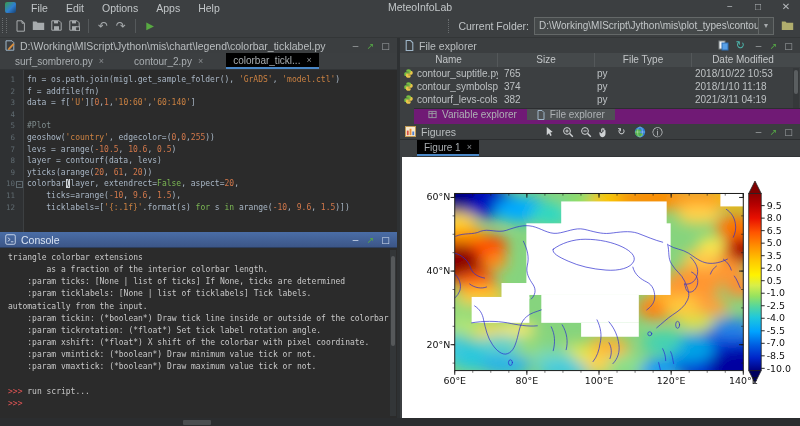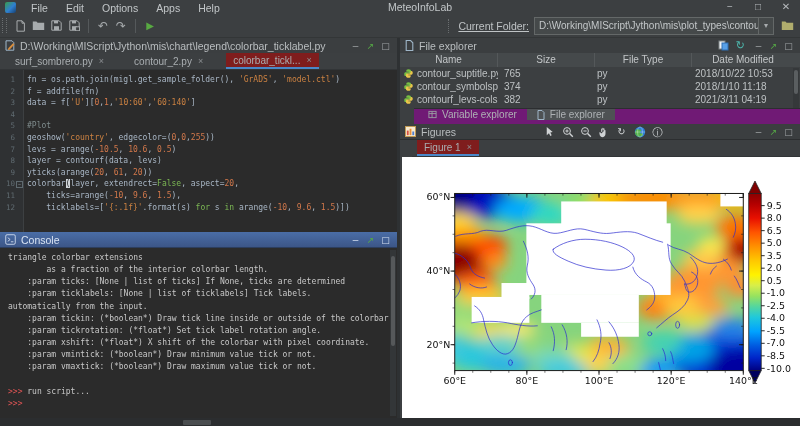--- a/index.html
+++ b/index.html
@@ -17,38 +17,38 @@
   
   #toolbar{position:absolute;left:0;top:14px;width:800px;height:23px;display:flex;align-items:center;
            border-bottom:1px solid #333637;}
   #tb-handle{width:3px;height:15px;margin:0 4px 0 2px;border-left:1px dotted #6a6e70;border-right:1px dotted #6a6e70;}
   .tbtn{width:16px;height:16px;display:flex;align-items:center;justify-content:center;margin:0 1px;}
   .tb-sep{width:1px;height:14px;background:#55595b;margin:0 5px;}
   .glyph{font-family:"DejaVu Sans",sans-serif;font-size:12px;color:#a7abad;line-height:12px;}
   .glyph.run{color:#58a942;font-size:10px;}
   #folder-bar{position:absolute;right:4px;top:2px;height:19px;display:flex;align-items:center;}
   #folder-sep{width:3px;height:14px;border-left:1px dotted #6a6e70;margin-right:6px;}
-  #folder-label{font-size:10.5px;color:#bfc3c5;margin-right:5px;text-decoration:underline;}
+  #folder-label{font-size:10.5px;color:#bfc3c5;margin-right:5px;}
   #folder-combo{width:238px;height:16px;background:#45494a;border:1px solid #646868;display:flex;align-items:center;}
   #folder-value{flex:1;font-size:10px;color:#c3c7c9;padding:0 4px;white-space:nowrap;overflow:hidden;}
   #combo-chev{width:14px;height:100%;border-left:1px solid #646868;display:flex;align-items:center;justify-content:center;color:#a7abad;font-size:8px;}
   #folder-browse{margin-left:5px;}
   
   .panel-header{height:15px;display:flex;align-items:center;background:#3b3e40;border-bottom:1px solid #2c2e30;font-size:10.5px;color:#b9bdbf;}
   .panel-header .ph-icon{margin:0 5px 0 5px;display:flex;}
   .ph-controls{margin-left:auto;display:flex;align-items:center;margin-right:4px;}
   .pbtn{width:15px;text-align:center;font-size:9px;color:#9fa3a5;font-family:"DejaVu Sans",sans-serif;}
   .pbtn.detach{color:#55a945;}
   
   #left-col{position:absolute;left:0;top:38px;width:397px;height:380px;}
   #editor-header{position:absolute;left:0;top:0;width:397px;}
   #editor-title{white-space:nowrap;overflow:hidden;}
   #editor-tabs{position:absolute;left:0;top:15px;width:397px;height:17px;background:#3c3f41;border-bottom:1px solid #323537;display:flex;align-items:stretch;padding-left:8px;box-sizing:border-box;}
   .etab{display:flex;align-items:center;padding:0 7px;margin-right:16px;font-size:10px;color:#a9aeb1;position:relative;}
-  .etab.active{background:#7f1d1d;border-bottom:2px solid #4a88c8;}
+  .etab.active{background:#000000;border-bottom:2px solid #4a88c8;}
   .tab-close{margin-left:6px;color:#8a8e91;font-size:9px;}
   #code-area{position:absolute;left:0;top:32px;width:397px;height:162px;background:#2b2b2b;overflow:hidden;}
   #gutter-bg{position:absolute;left:0;top:0;width:23px;height:100%;background:#2f3133;border-right:1px solid #3d4042;}
   #code-lines{position:absolute;left:0;top:4px;width:100%;}
   .code-line{position:relative;height:11.6px;line-height:11.6px;padding-left:27px;
              font-family:"DejaVu Sans Mono",monospace;font-size:8px;white-space:pre;}
   .ln{position:absolute;left:0;top:0;width:15px;text-align:right;color:#5f6a70;font-size:7.5px;}
   .fold{position:absolute;left:16px;top:2.2px;width:5px;height:5px;border:1px solid #5f6a70;background:#2f3133;
         font-size:5px;line-height:4px;text-align:center;color:#8a9297;}
   .tk-d{color:#a9b7c6;} .tk-s{color:#cc8242;} .tk-n{color:#d2784b;} .tk-k{color:#7cb854;} .tk-c{color:#7f8c8d;}

